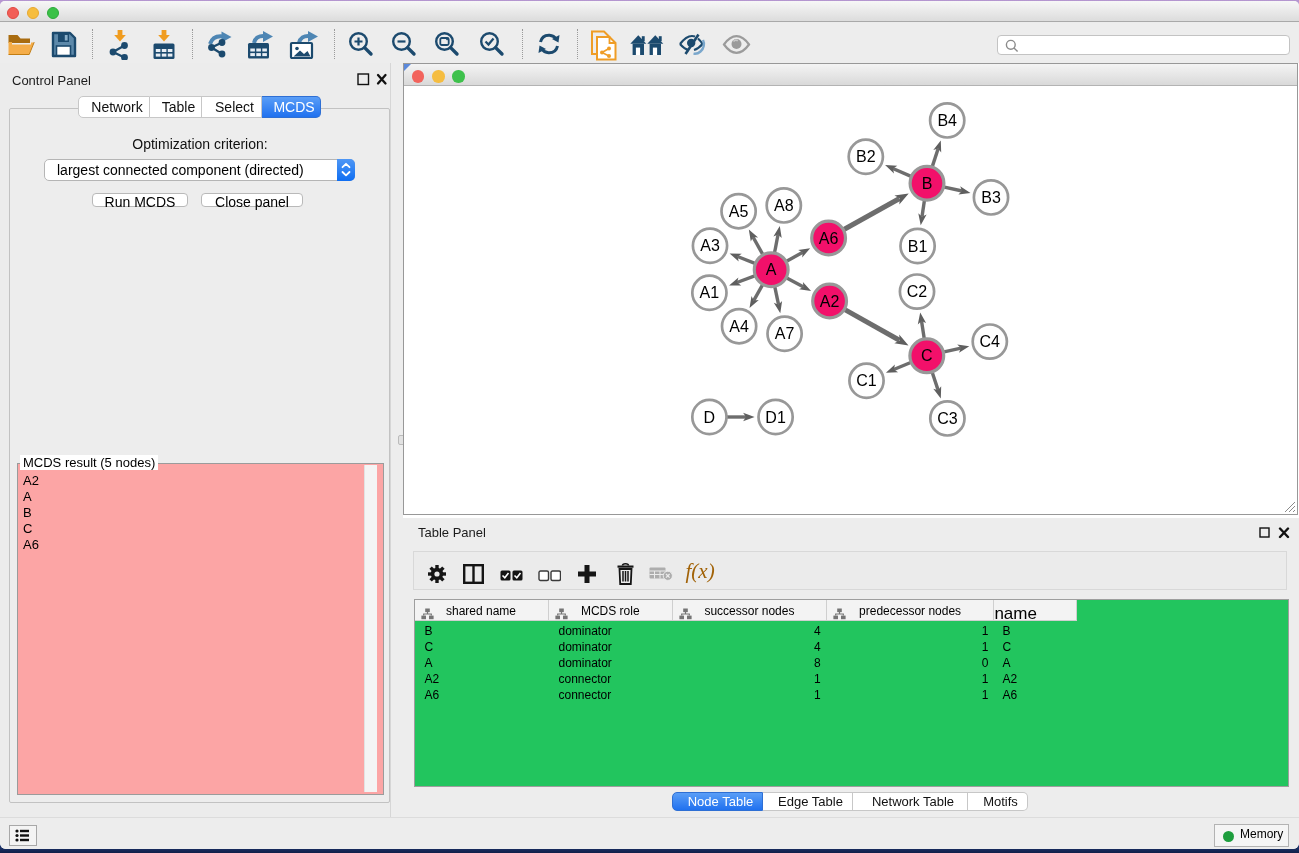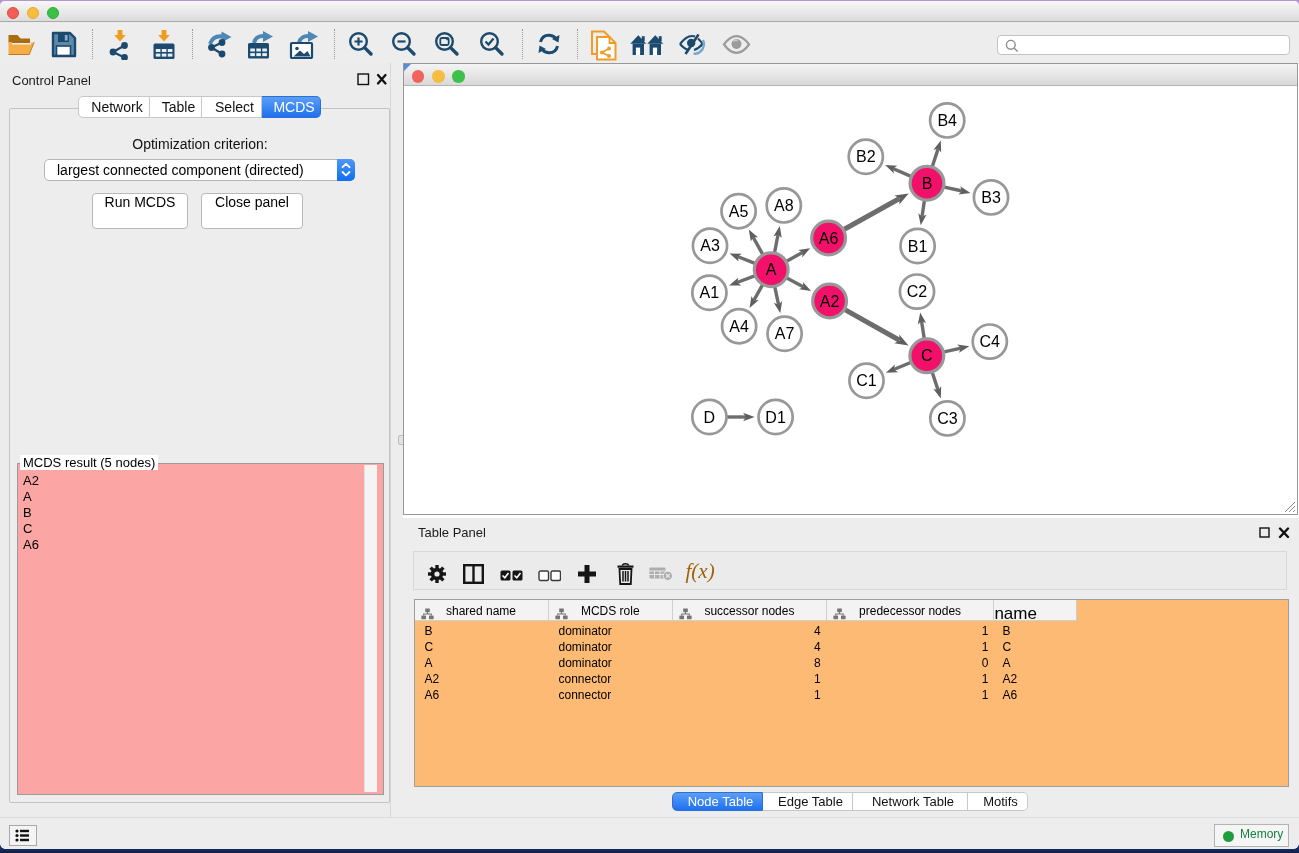--- a/index.html
+++ b/index.html
@@ -41,21 +41,21 @@
 .seg .s.on { background:linear-gradient(180deg,#5a9ef7,#2071ef);
   border-color:#2e6fd4; color:#fff; }
 #cptabs { left:78px; top:33px; }
 #opt-label { position:absolute; left:14px; top:73px; width:372px; text-align:center;
   font-size:14px; color:#111; }
 #dropdown { position:absolute; left:44px; top:96px; width:311px; height:21.5px;
   background:#fff; border:1px solid #b5b5b5; border-radius:5px; }
 #dropdown .txt { position:absolute; left:12px; top:2px; font-size:14px; color:#000; }
 #dropdown .step { position:absolute; right:-1px; top:-1px; width:18px; height:21.5px;
   background:linear-gradient(180deg,#4f97f5,#0f6ef2); border-radius:0 5px 5px 0; }
-.btn { position:absolute; height:36px; background:#fff; border:1px solid #b9b9b9;
+.btn { position:absolute; height:14px; background:#fff; border:1px solid #b9b9b9;
   border-radius:4px; font-size:14px; color:#000; text-align:center; line-height:16px; }
 #groupbox { position:absolute; left:17px; top:400px; width:366.5px; height:332px;
   background:#fca5a5; border:1px solid #9b9b9b; }
 #groupbox .gtitle { position:absolute; left:2px; top:-9px; background:#fff;
   padding:0 3px; font-size:13px; color:#000; }
 #groupbox .sb { position:absolute; right:6px; top:1px; width:13px; height:327px;
   background:#f4f4f4; border-left:1px solid #e2e2e2; }
 #mcds-list { position:absolute; left:5px; top:9px; font-size:13px; color:#000; line-height:16px; }
 
 #vdiv { position:absolute; left:390px; top:62px; width:13px; height:754px; background:#ededed;
@@ -73,29 +73,29 @@
 .ftl { position:absolute; top:6.5px; width:12.5px; height:12.5px; border-radius:50%; }
 .graph { position:absolute; left:0; top:0; transform:translateZ(0); }
 #gwrap { position:absolute; left:0; top:22px; width:892px; height:428px; overflow:hidden; }
 #resz { position:absolute; right:1px; bottom:1px; width:13px; height:13px; }
 
 #tablepanel { position:absolute; left:403px; top:517px; width:896px; height:299px; background:#ededed; }
 #tp-title { position:absolute; left:15px; top:7px; font-size:13px; color:#1c1c1c; }
 #tp-toolbar { position:absolute; left:9.5px; top:33px; width:874.5px; height:39px;
   background:#ebebeb; border:1px solid #d8d8d8; }
 #tp-table { position:absolute; left:10.5px; top:81px; width:875px; height:187.5px;
-  background:#fdba74; border:1px solid #9e9e9e; }
+  background:#22c55e; border:1px solid #9e9e9e; }
 #tp-tabs { left:269px; top:273.5px; height:19.5px; font-size:13px; }
 
 #statusbar { position:absolute; left:0; top:816px; width:1299px; height:33px;
   background:#ededed; border-top:1px solid #dcdcdc; }
 #listbtn { position:absolute; left:9px; top:7px; width:28px; height:21px;
   background:#f4f4f4; border:1px solid #a8a8a8; }
 #membtn { position:absolute; right:10.5px; top:6px; width:74.5px; height:23px;
-  background:#f5f5f5; border:1px solid #b3b3b3; font-size:12px; color:#15803d; }
+  background:#f5f5f5; border:1px solid #b3b3b3; font-size:12px; color:#000000; }
 #membtn .dot { position:absolute; left:8px; top:6px; width:11px; height:11px;
   border-radius:50%; background:#1e9e3e; }
 #membtn .mt { position:absolute; left:25px; top:2px; }
 </style>
 </head>
 <body>
 <div id="bgtop"></div>
 <div id="bgbot"></div>
 <div id="win">
   <div id="titlebar">

